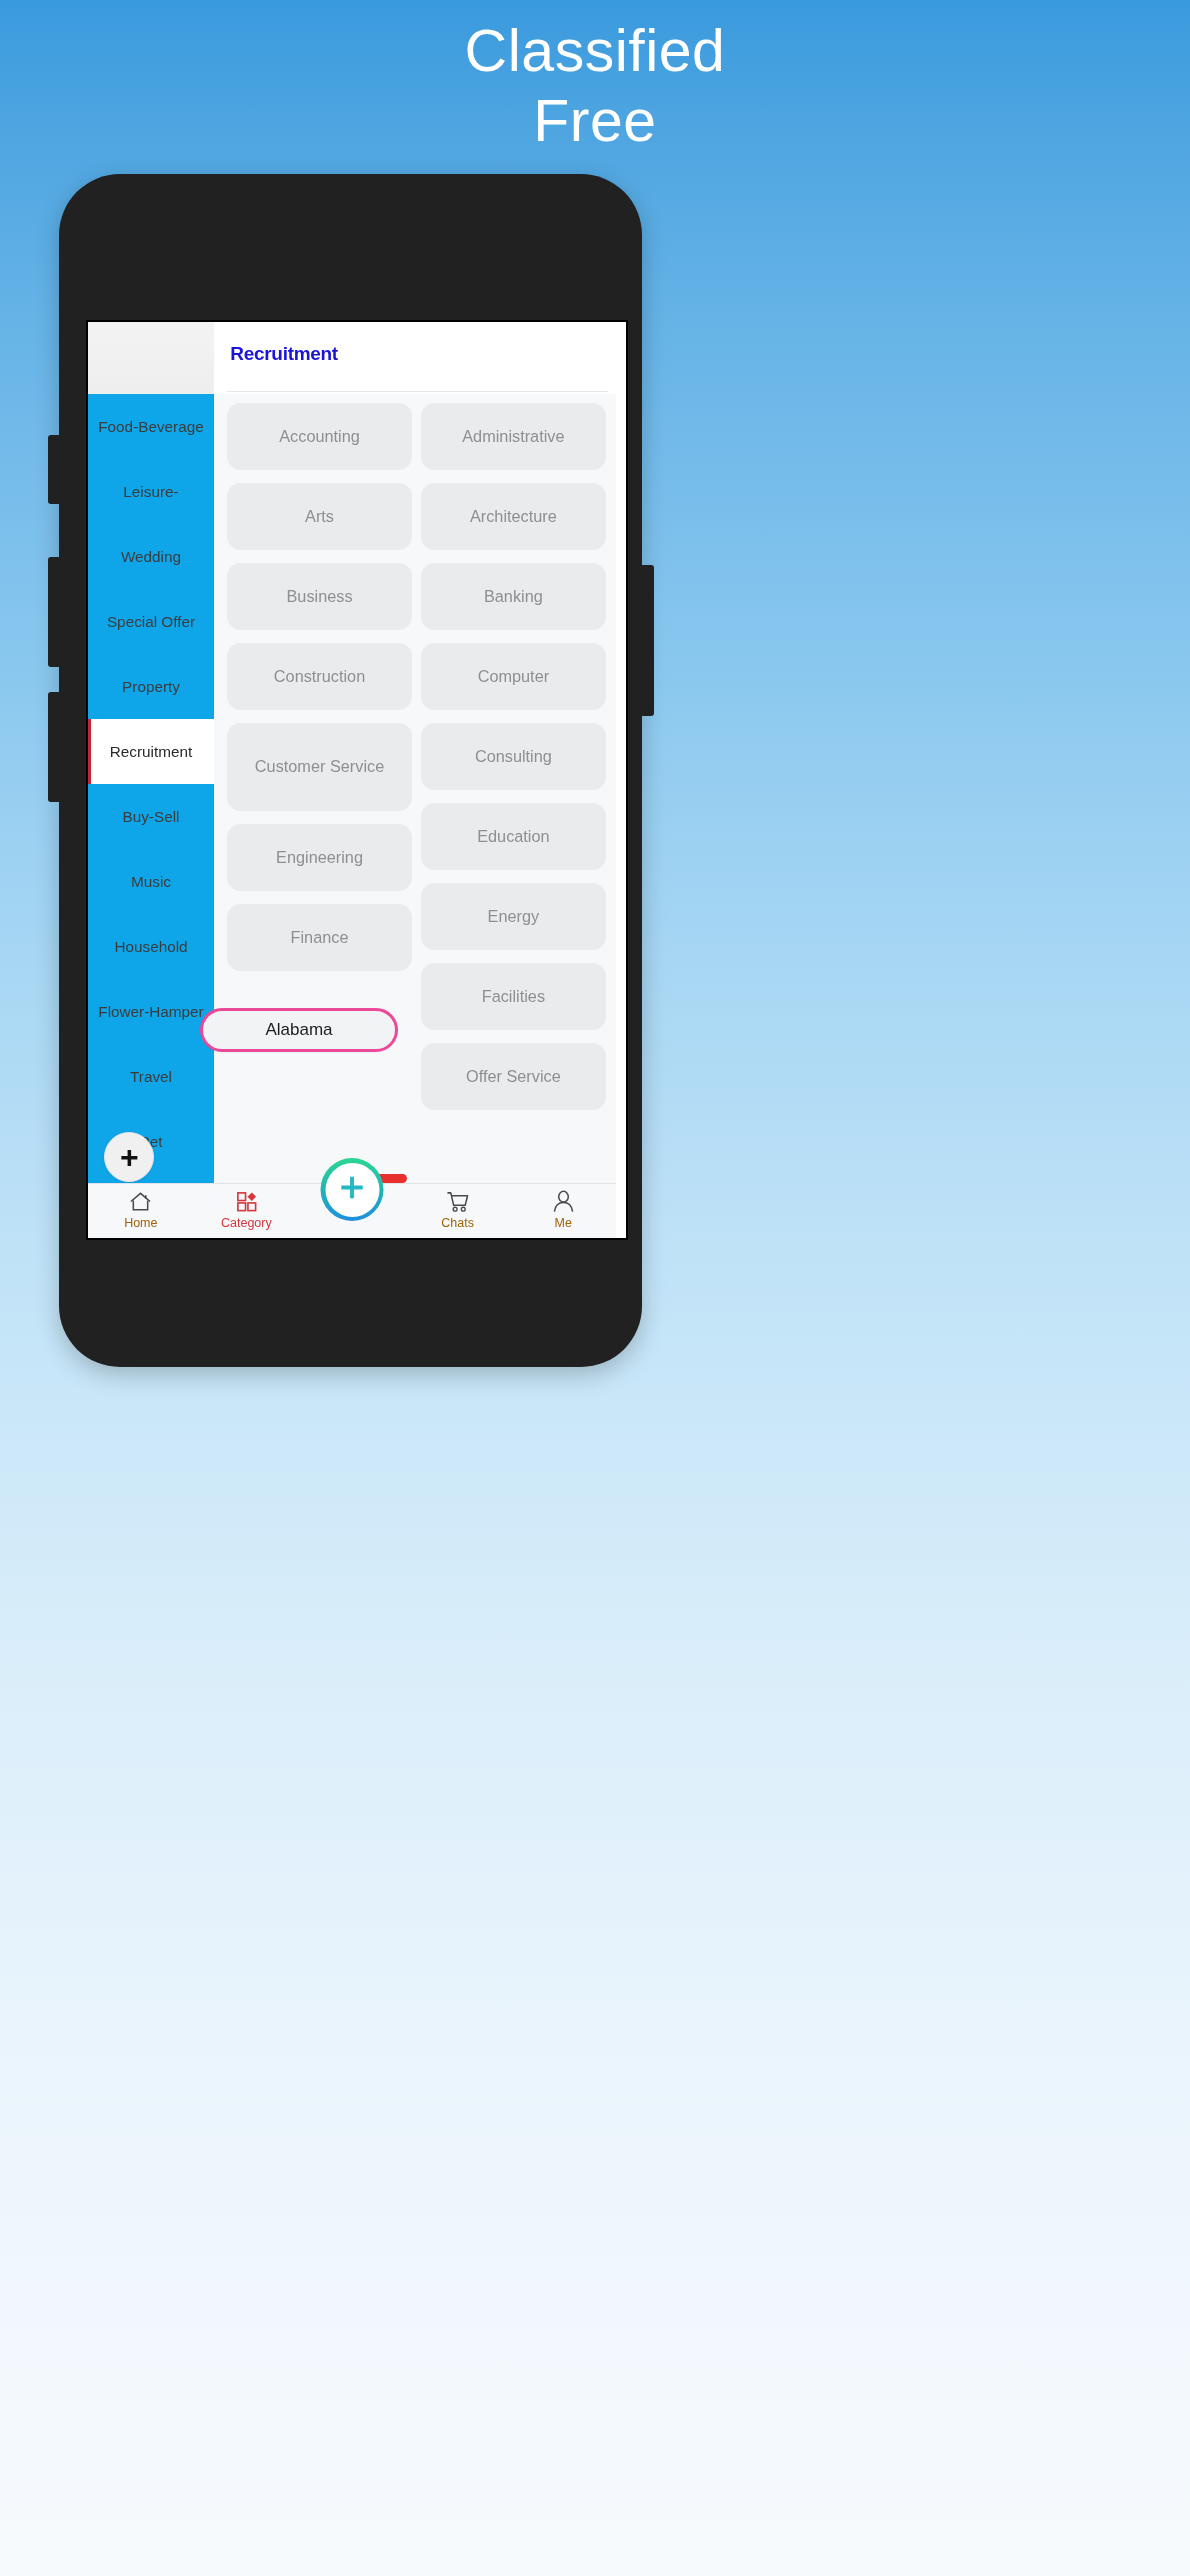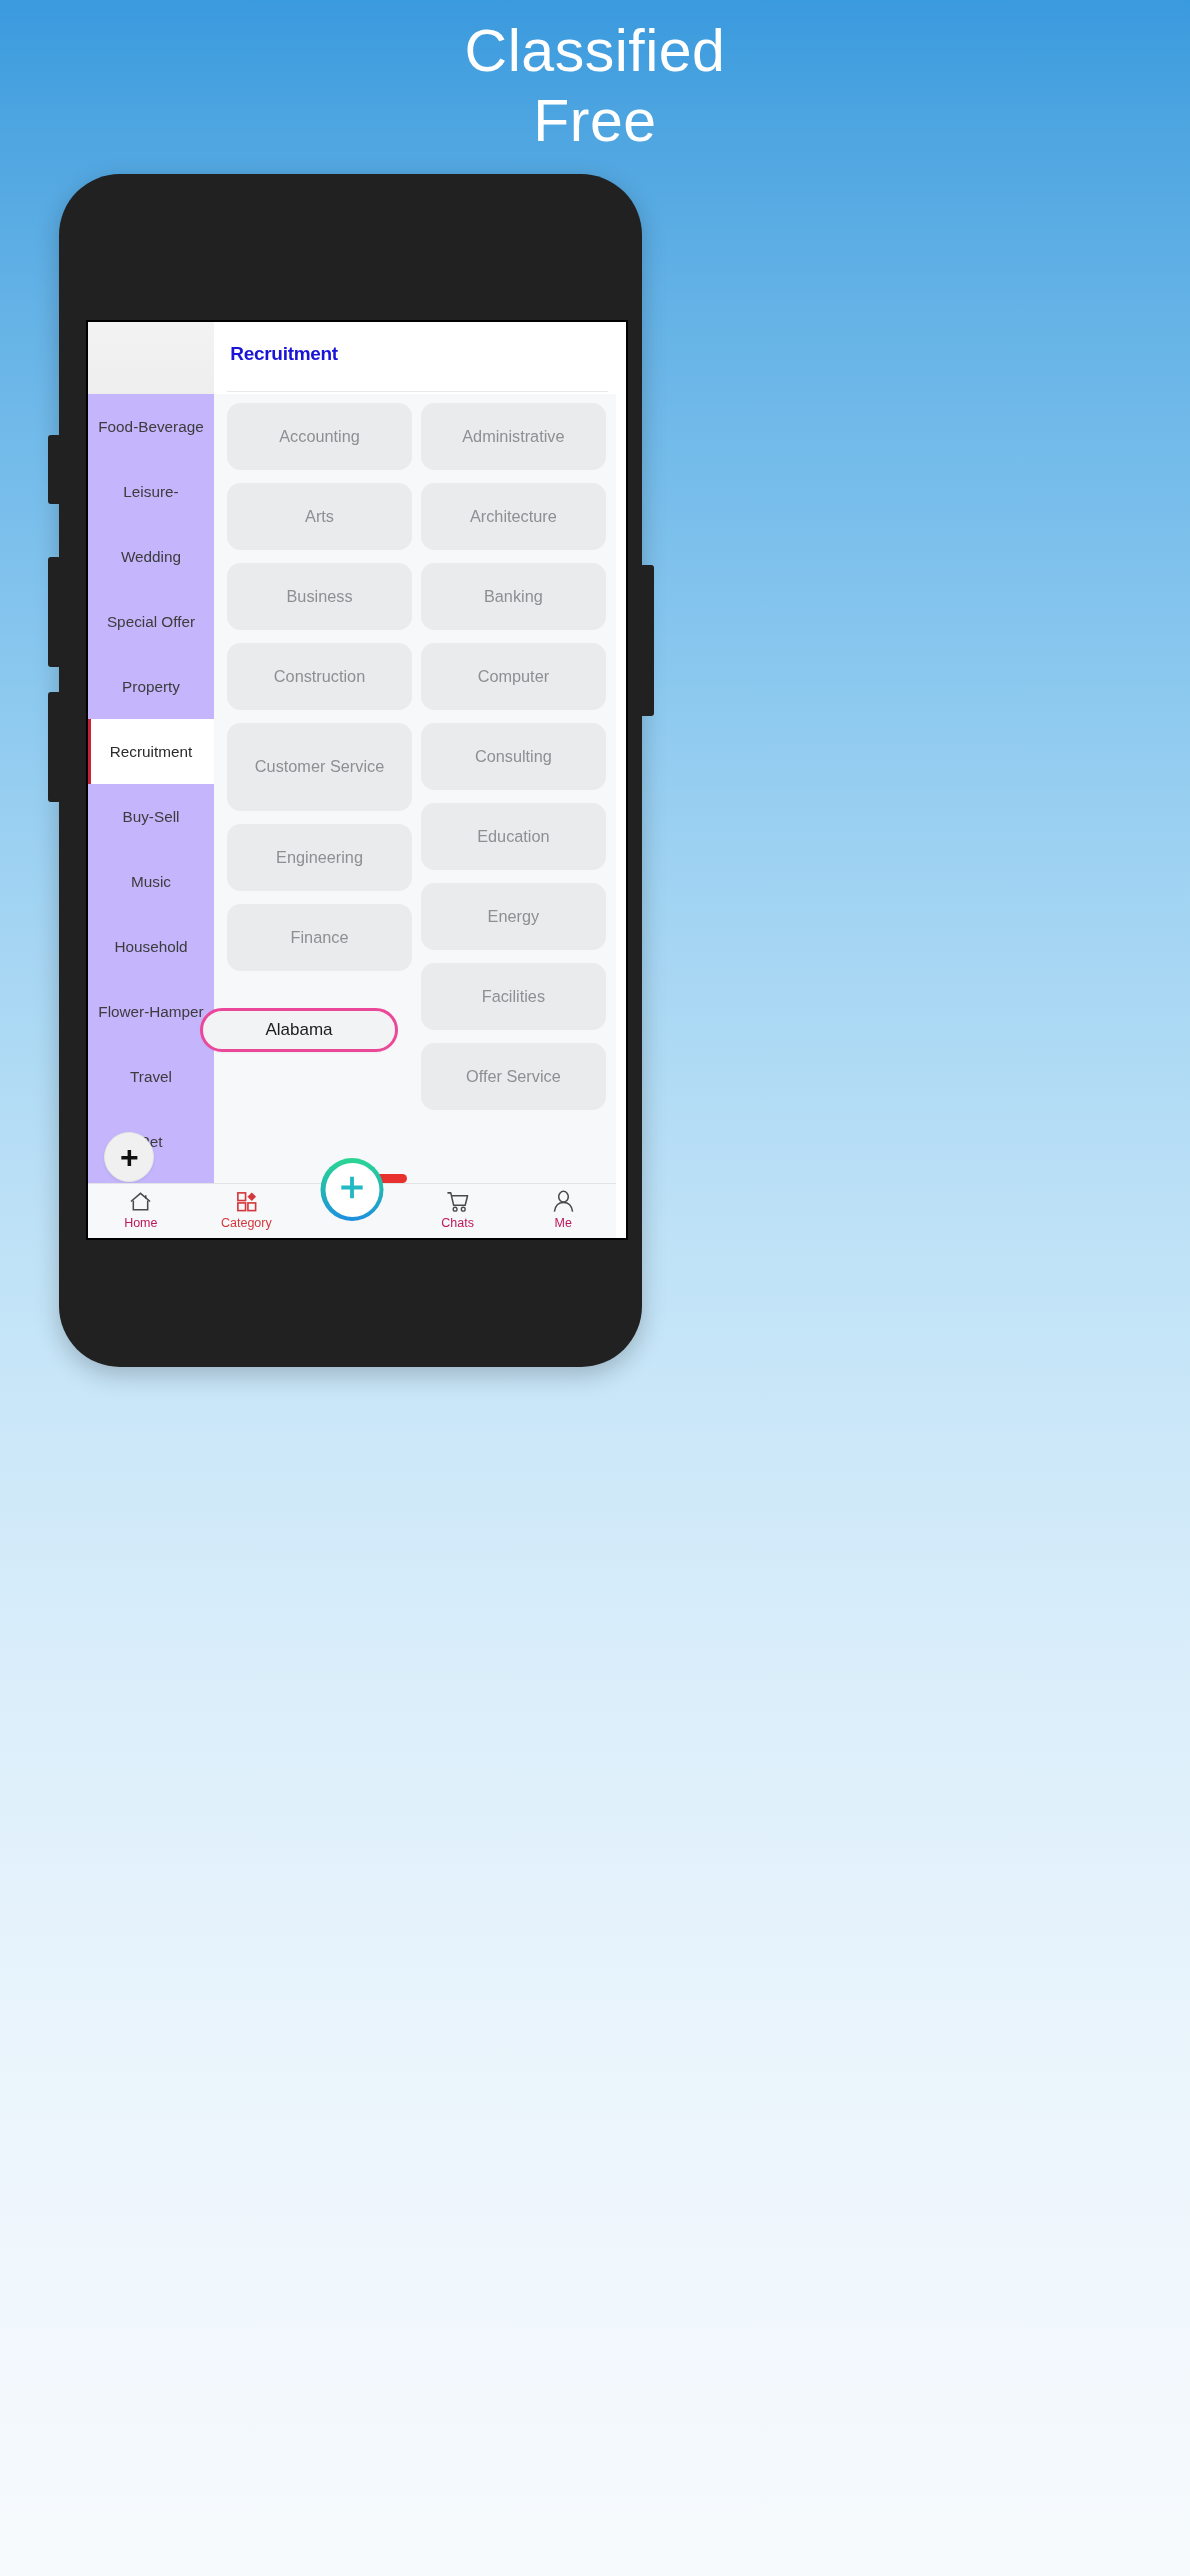--- a/index.html
+++ b/index.html
@@ -118,21 +118,21 @@
     top: 72px;
     width: 528px;
     height: 794px;
     display: flex;
   }
 
   
   #sidebar {
     width: 126px;
     height: 100%;
-    background: #c4b5fd;
+    background: #0ea5e9;
     position: relative;
     overflow: hidden;
   }
   .side-item {
     height: 65px;
     display: flex;
     align-items: center;
     justify-content: center;
     font-size: 15.3px;
     color: #3c3c3c;
@@ -256,21 +256,21 @@
     flex: 1;
     display: flex;
     flex-direction: column;
     align-items: center;
     justify-content: flex-start;
     padding-top: 5.8px;
     gap: 2.9px;
   }
   .nav-label {
     font-size: 12.5px;
-    color: #be185d;
+    color: #a16207;
   }
   .nav-item.active .nav-label { color: #d4383c; }
   .nav-icon { height: 23px; display: block; }
   .nav-item.spacer { visibility: hidden; }
 
   
   #fab {
     position: absolute;
     left: 50%;
     transform: translateX(-50%);

